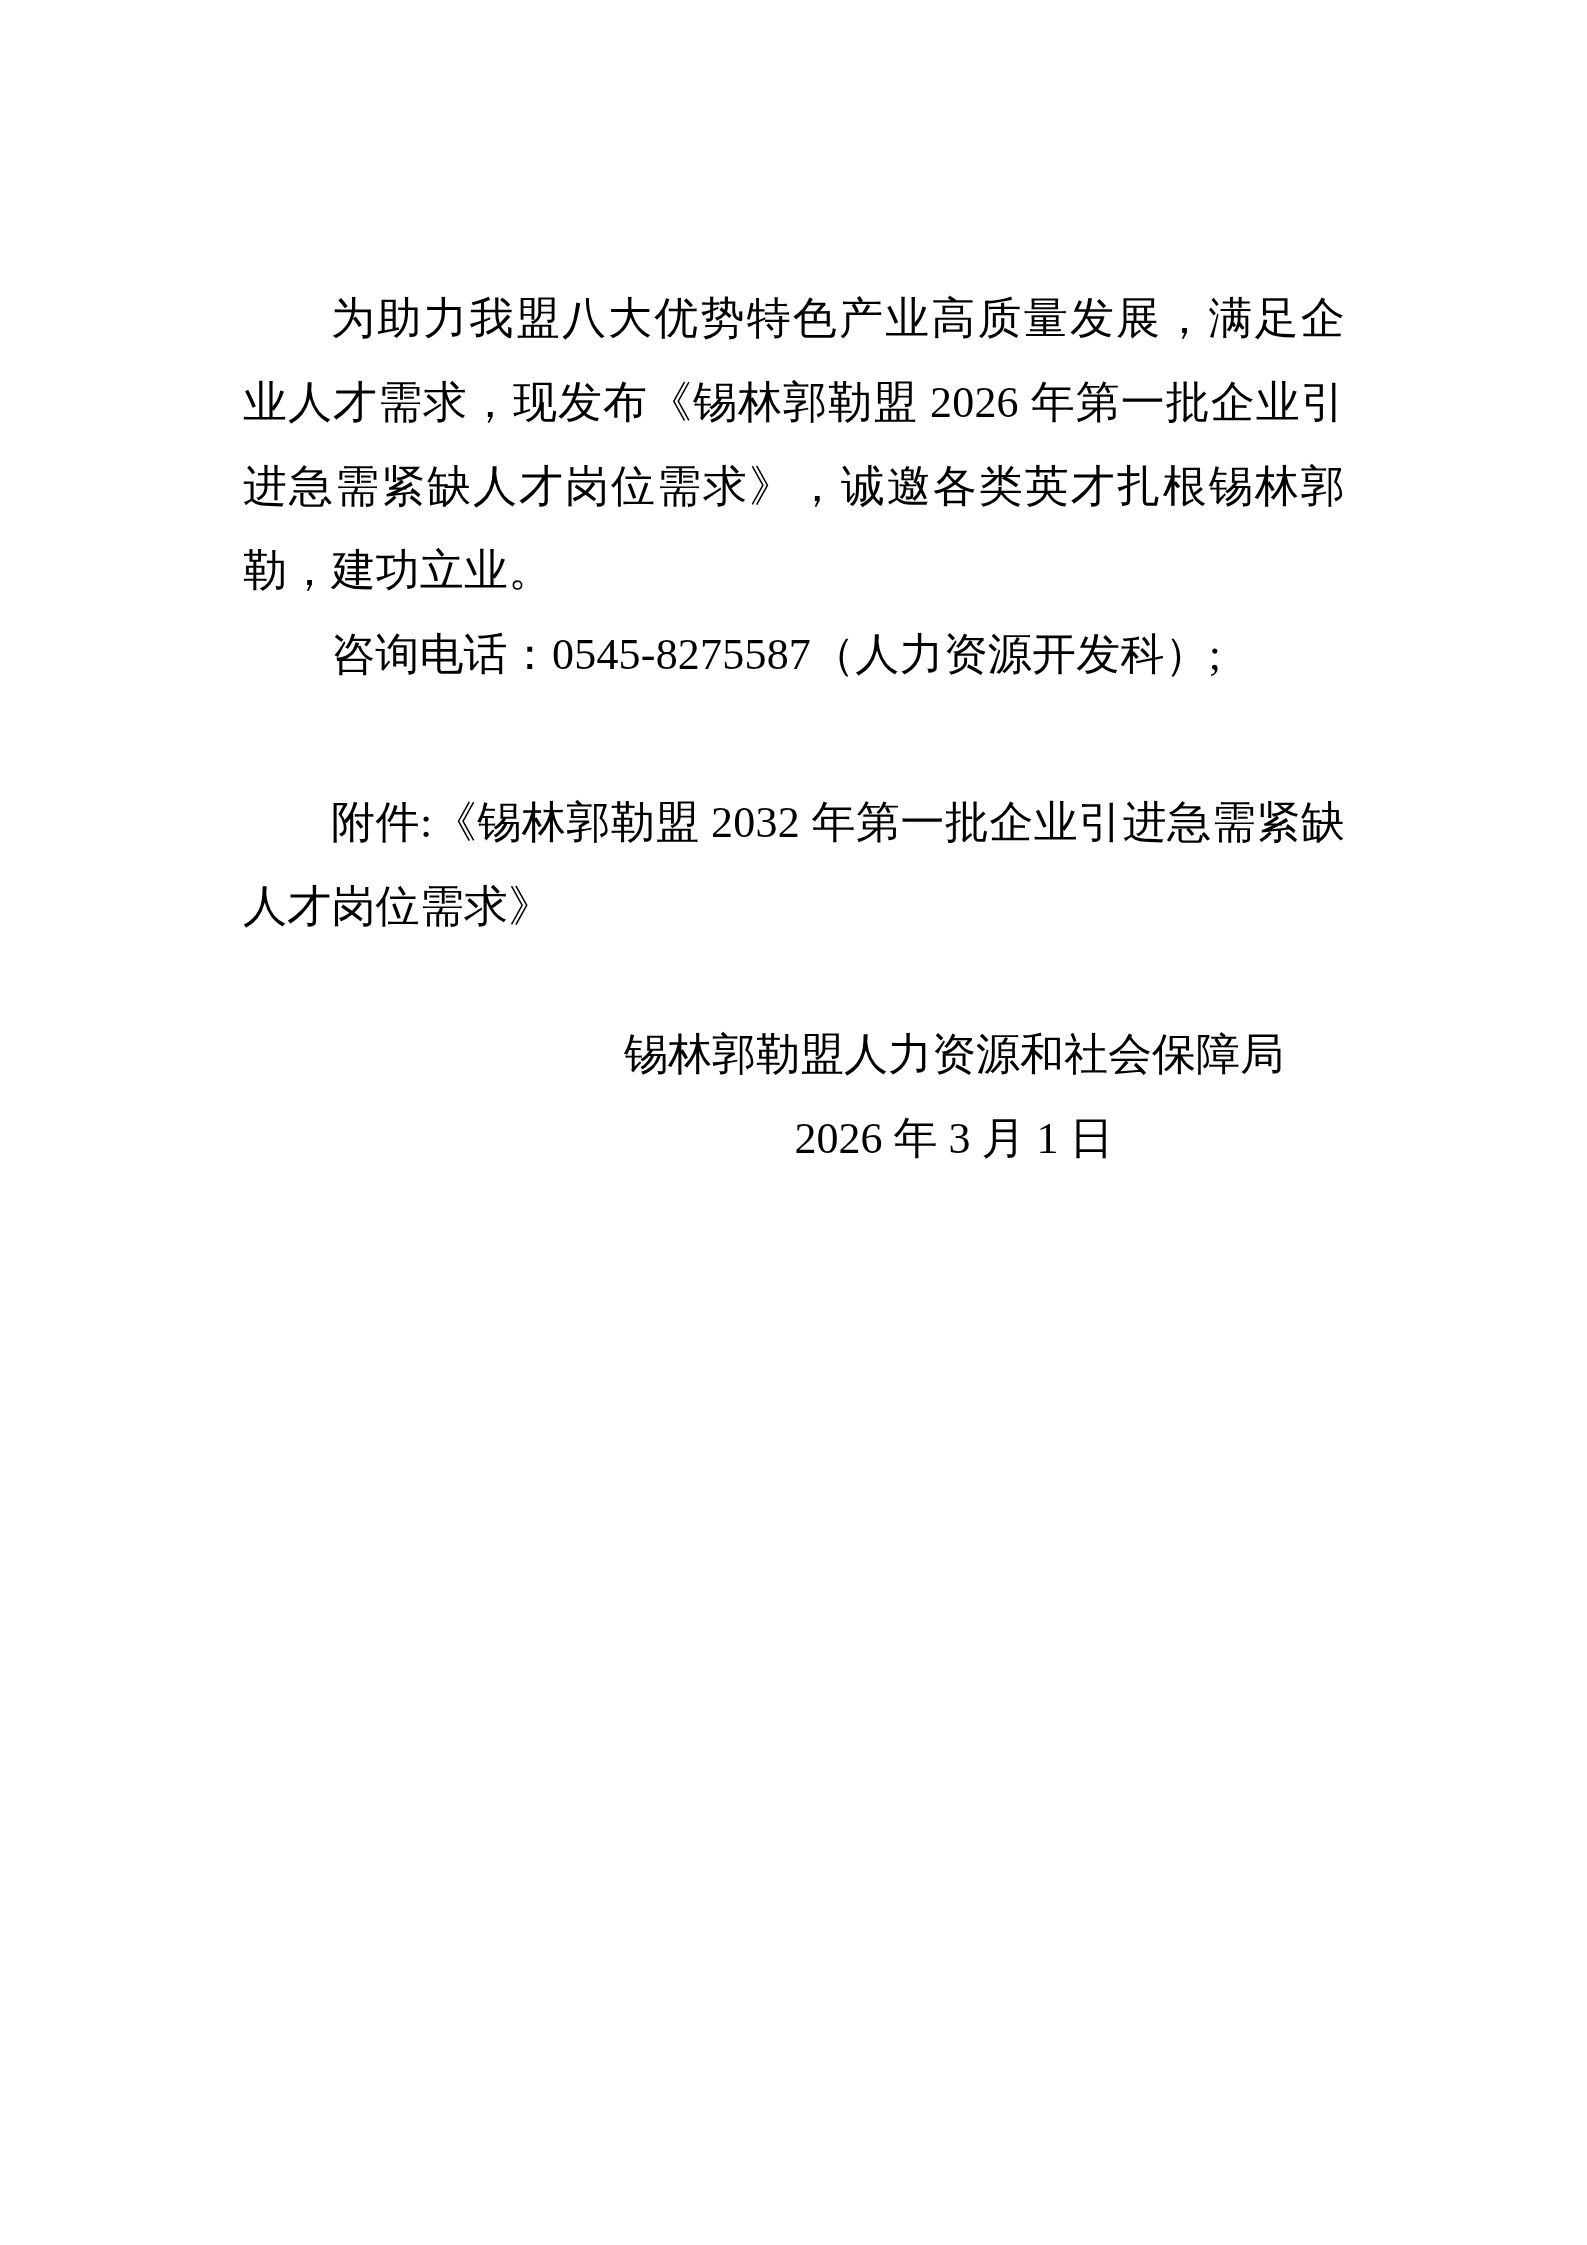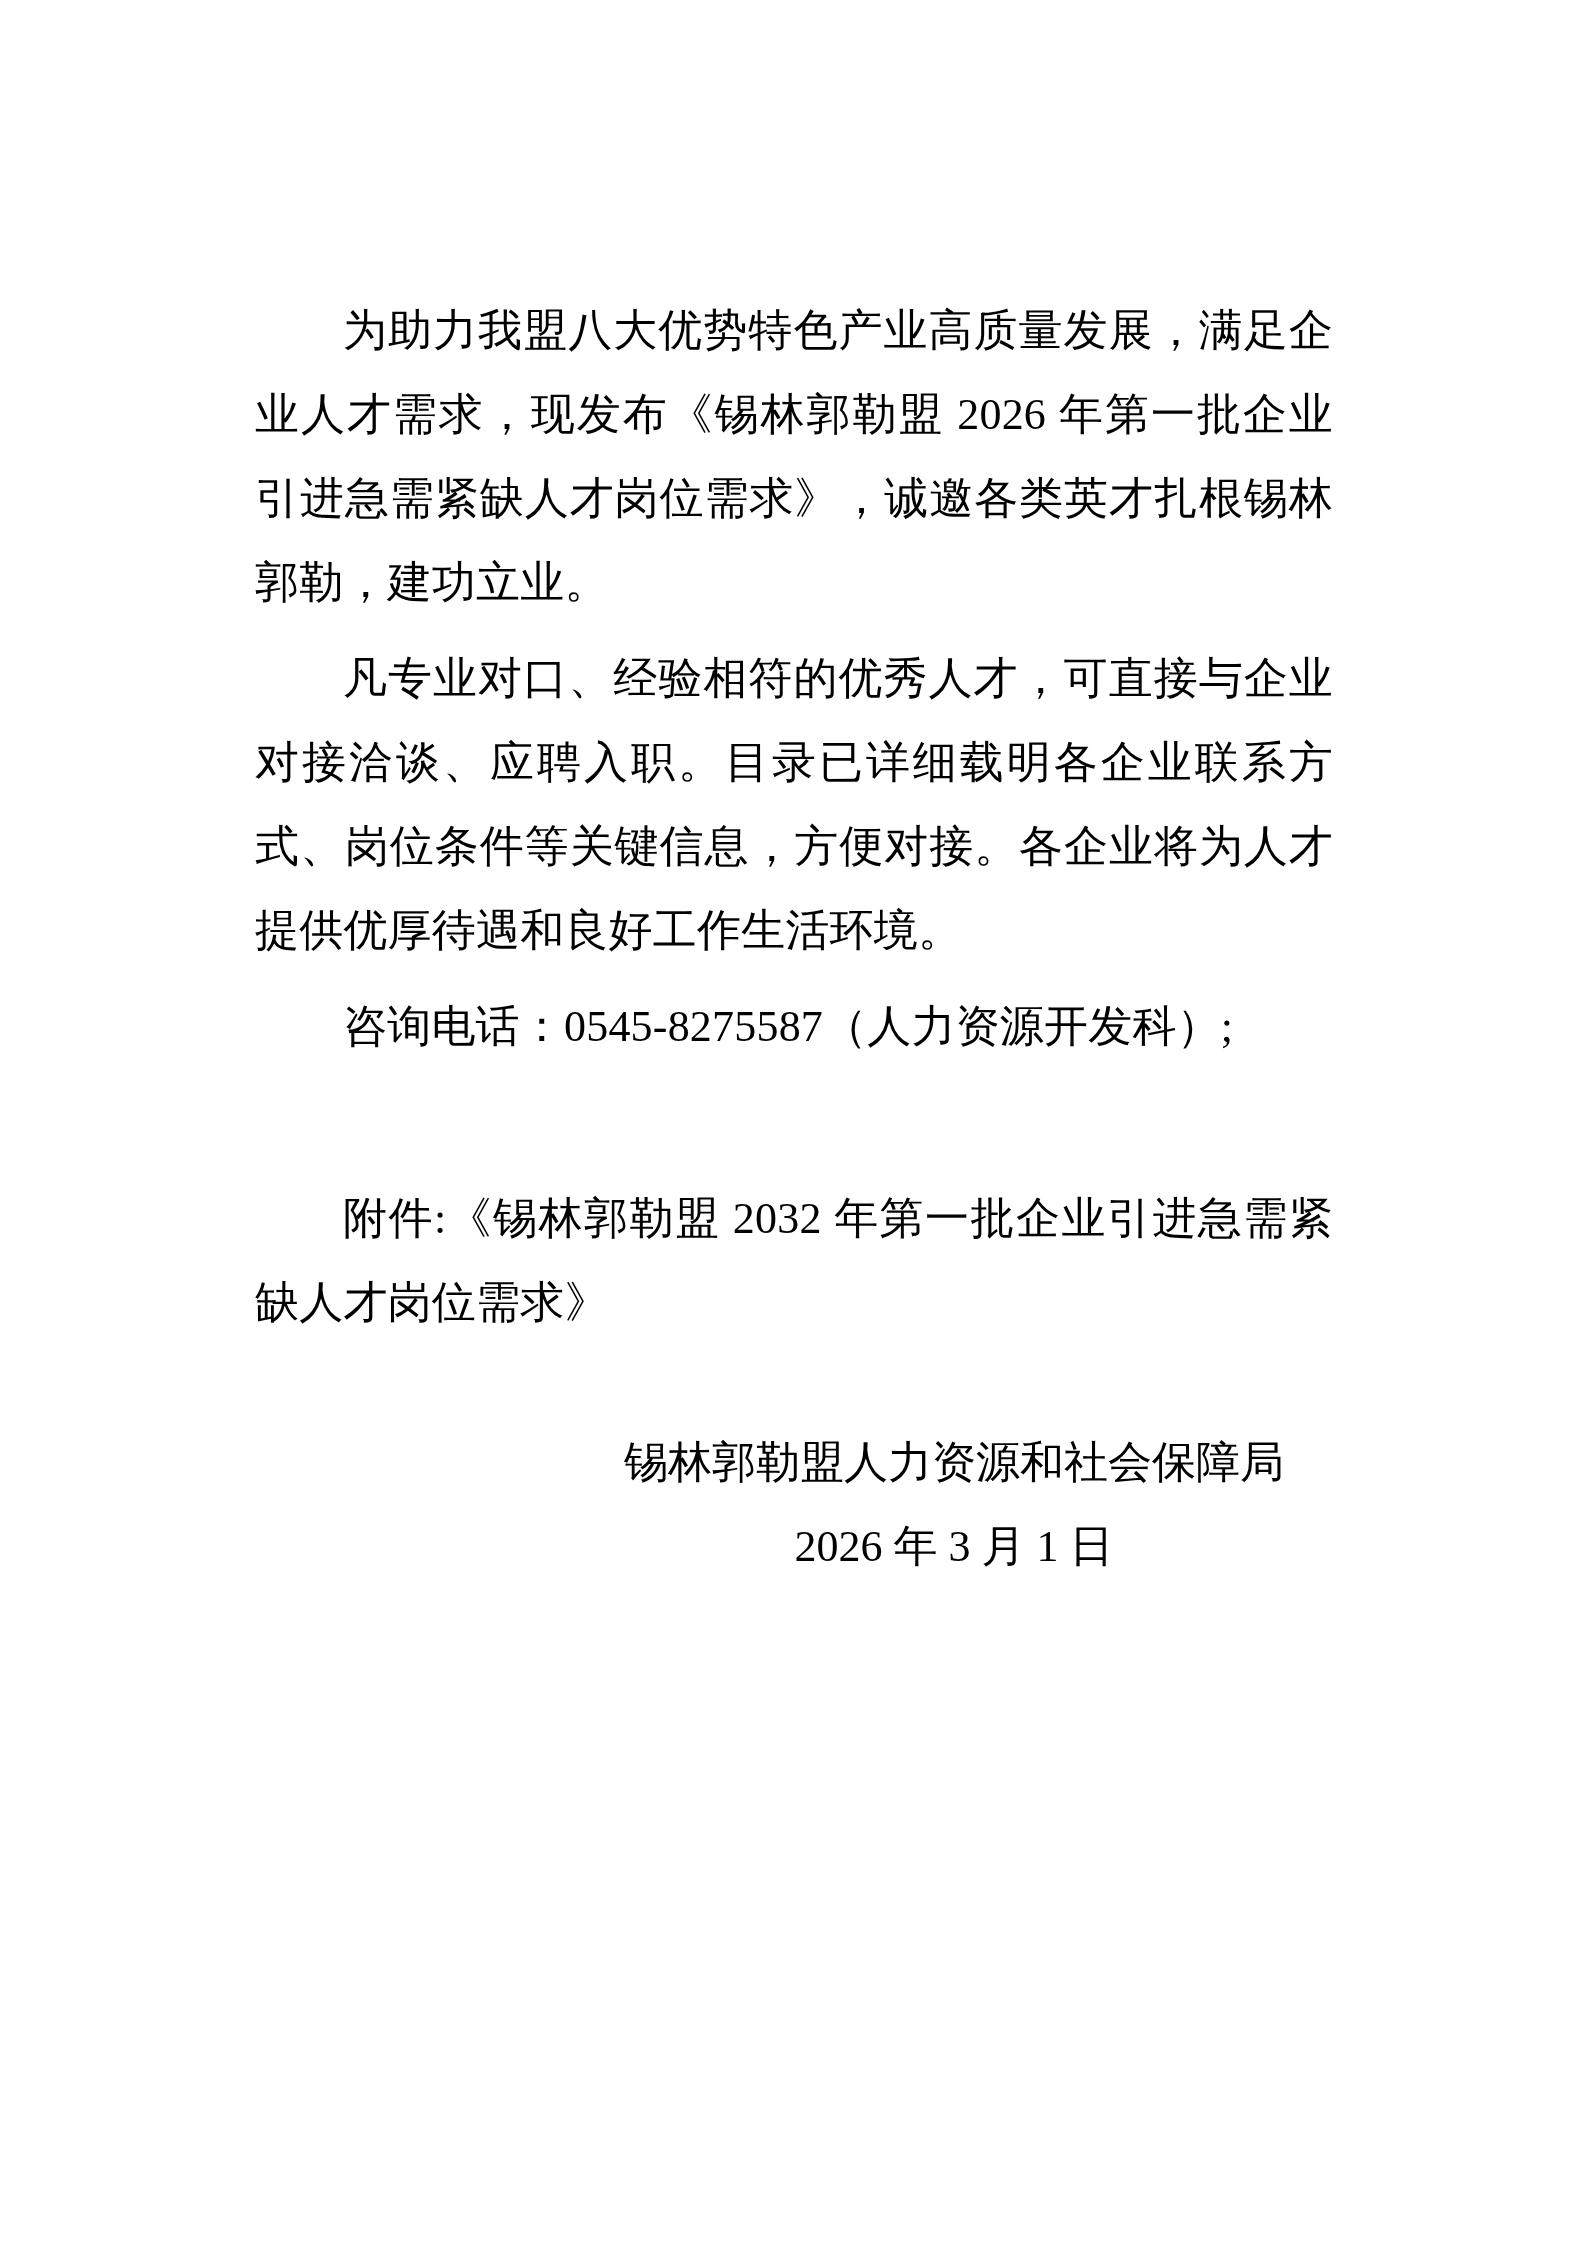--- a/index.html
+++ b/index.html
@@ -14,21 +14,21 @@
     background: #ffffff;
     color: #000000;
     font-family: "Liberation Serif", "DejaVu Serif", serif;
     font-size: 44px;
     line-height: 84px;
     box-sizing: border-box;
     padding: 277px 242px 0 243px;
     overflow: hidden;
   }
   .para {
-    margin: 12px;
+    margin: 0;
     text-indent: 2em;
     text-align: justify;
     letter-spacing: 0.2px;
   }
   .spacer {
     height: 84px;
   }
   .spacer-small {
     height: 64px;
   }
@@ -49,21 +49,20 @@
   }
 </style>
 </head>
 <body>
 
 <div class="page">
 
   <p class="para">为助力我盟八大优势特色产业高质量发展，满足企业人才需求，现发布《锡林郭勒盟 2026 年第一批企业引进急需紧缺人才岗位需求》，诚邀各类英才扎根锡林郭勒，建功立业。</p>
 
 
-  <p class="para">凡专业对口、经验相符的优秀人才，可直接与企业对接洽谈、应聘入职。目录已详细载明各企业联系方式、岗位条件等关键信息，方便对接。各企业将为人才提供优厚待遇和良好工作生活环境。</p>
 
   <p class="para">咨询电话：0545-8275587（人力资源开发科）;</p>
 
 
   <div class="spacer"></div>
 
   <p class="para">附件:《锡林郭勒盟 2032 年第一批企业引进急需紧缺人才岗位需求》</p>
 
   <div class="spacer-small"></div>
 

